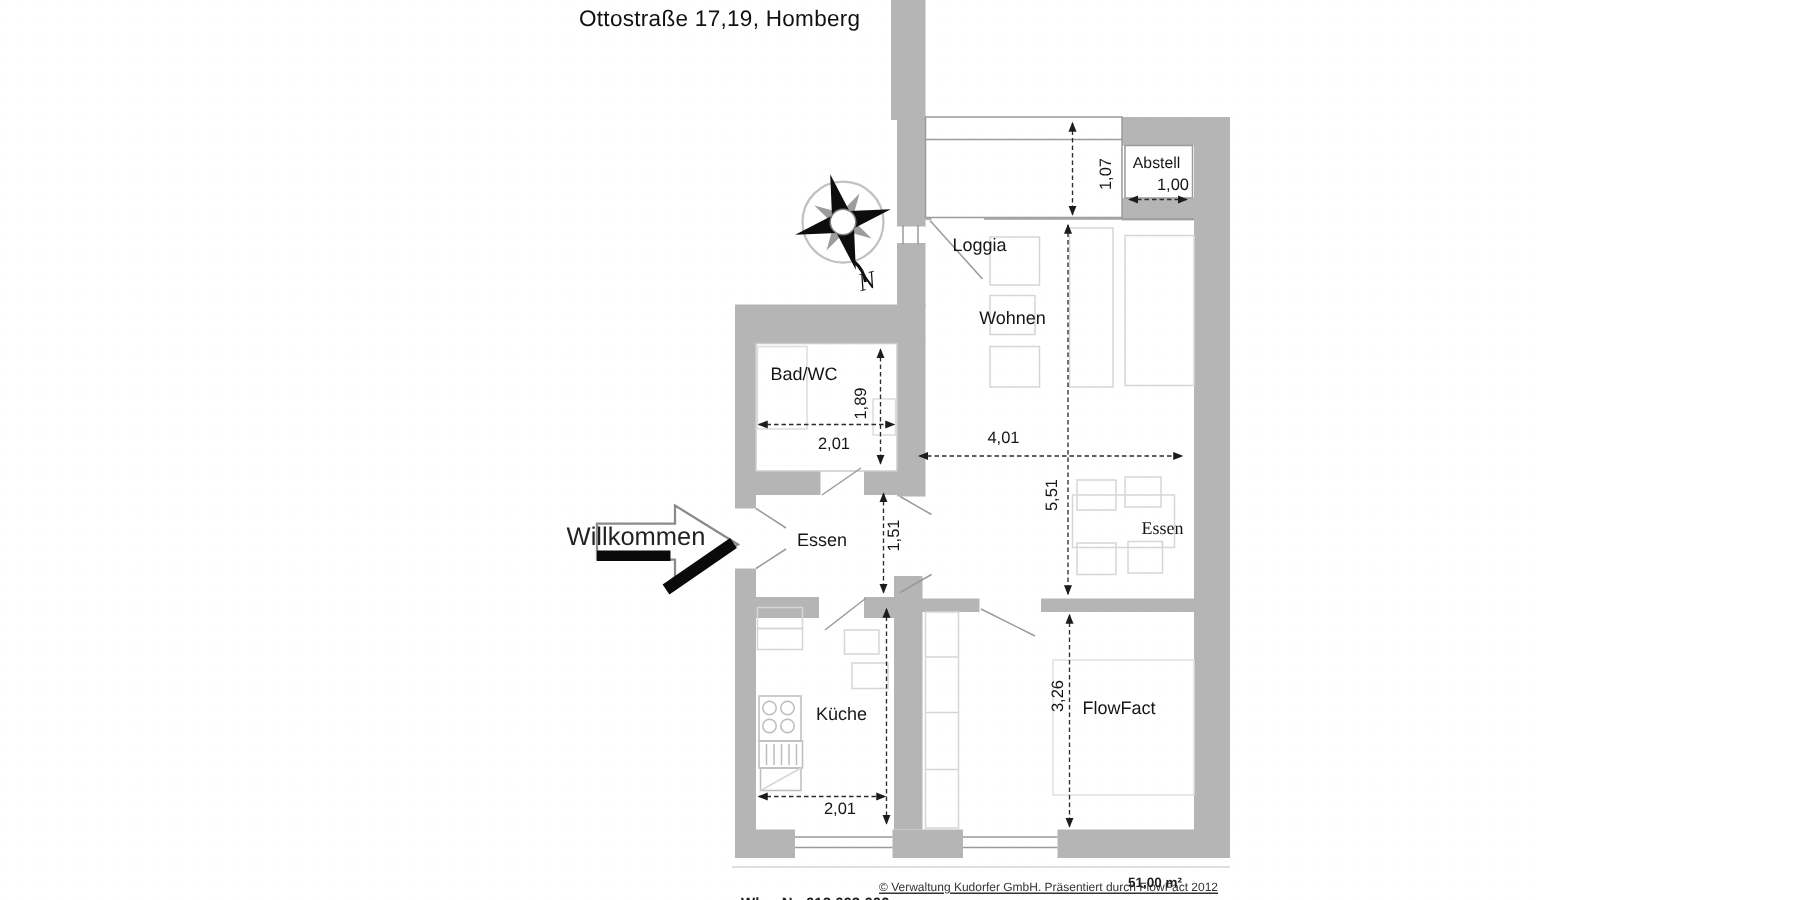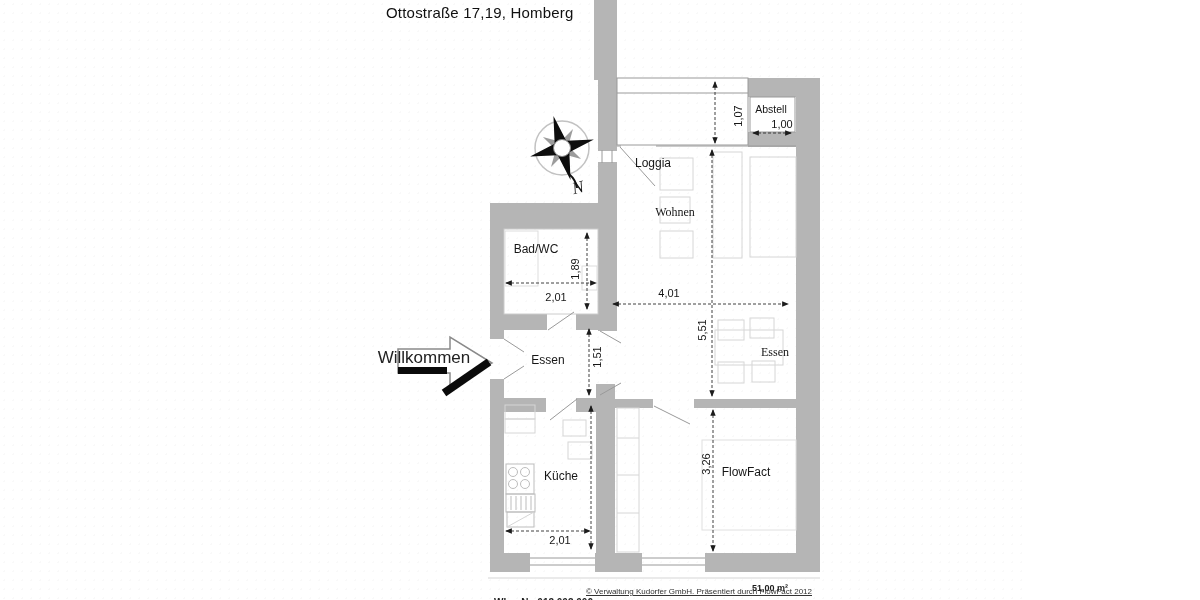--- a/index.html
+++ b/index.html
@@ -158,21 +158,21 @@
       <path d="M 7,26 q 7,6 8,14" stroke="#111111" stroke-width="2" fill="none"></path>
     </g>
 
     <line x1="488" y1="578" x2="820" y2="578" stroke="#d5d5d5" stroke-width="1"></line>
   </svg>
 
   <div class="title">Ottostraße 17,19, Homberg</div>
 
   <div class="lbl room" style="left:653px;top:119px;margin-top:44px;">Loggia</div>
   <div class="lbl room sm" style="left:771px;top:109px;">Abstell</div>
-  <div class="lbl room" style="left:675px;top:212px;font-family:Liberation Serif, serif;">Wohnen</div>
+  <div class="lbl room" style="left:675px;top:212px;">Wohnen</div>
   <div class="lbl room" style="left:536px;top:249px;text-align:center;">Bad/WC</div>
   <div class="lbl room" style="left:548px;top:360px;">Essen</div>
   <div class="lbl room" style="left:775px;top:352px;font-family:Liberation Serif, serif;">Essen</div>
   <div class="lbl room" style="left:561px;top:476px;">Küche</div>
   <div class="lbl room" style="left:746px;top:472px;">FlowFact</div>
 
   <div class="lbl dim rot" style="left:738px;top:116px;">1,07</div>
   <div class="lbl dim" style="left:770px;top:124px;margin-left:12px;">1,00</div>
   <div class="lbl dim rot" style="left:575px;top:269px;">1,89</div>
   <div class="lbl dim" style="left:556px;top:297px;">2,01</div>

